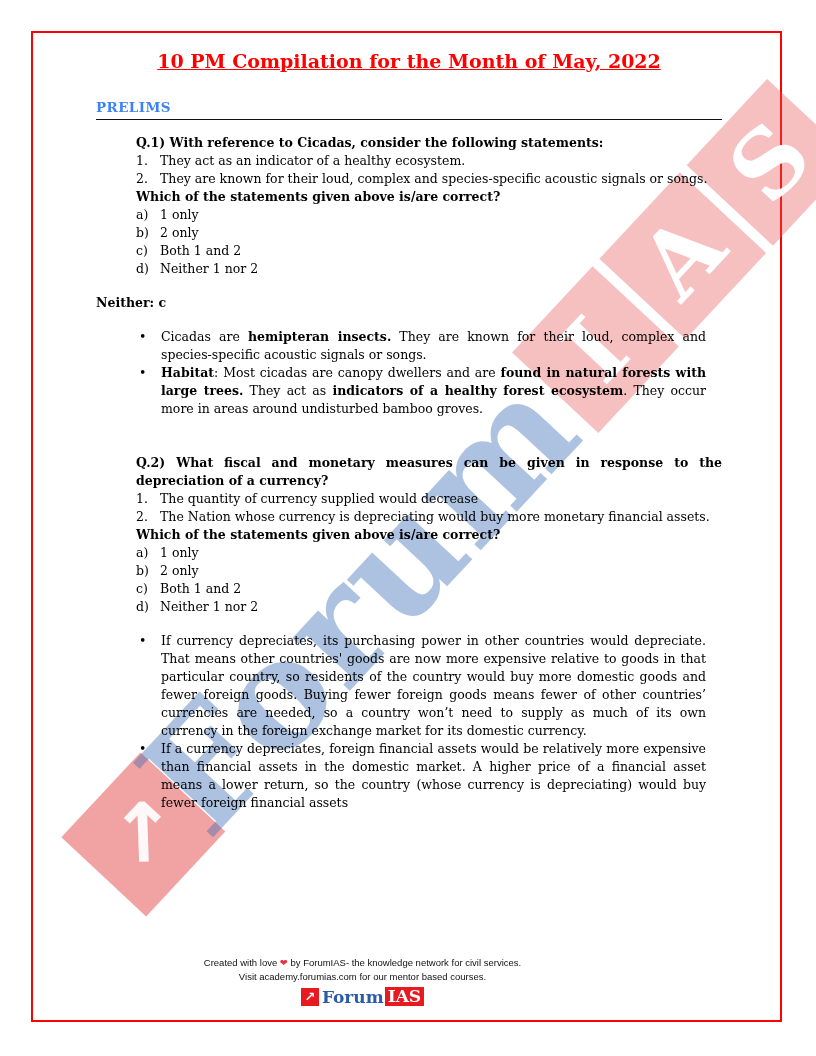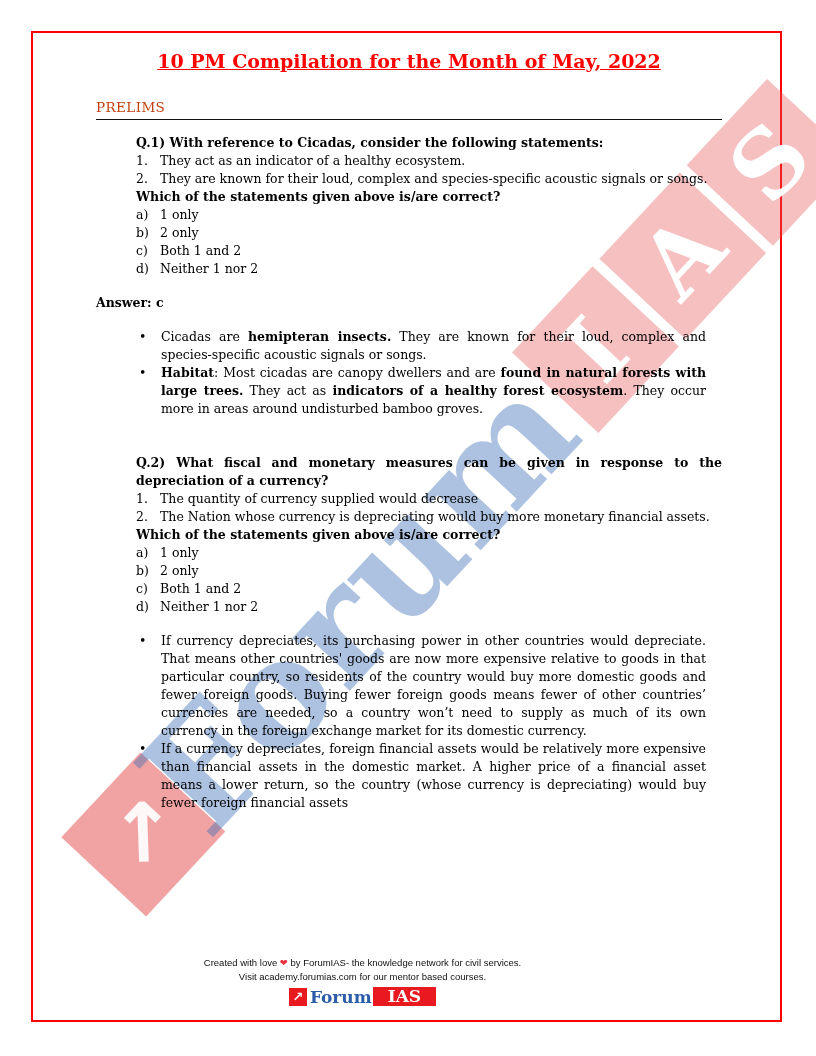--- a/index.html
+++ b/index.html
@@ -39,21 +39,21 @@
   
   .content {
     position:absolute; left:96px; top:44px; width:626px; z-index:2;
     font-size:12.5px; line-height:18px;
   }
   .doc-title {
     margin:8px 0 0 0; text-align:center; color:#ff0000; font-weight:bold;
     font-size:19px; text-decoration:underline;
   }
   .section-heading {
-    margin:28px 0 0 0; color:#c2410c; font-weight:normal; font-size:13.5px;
+    margin:28px 0 0 0; color:#3b82f6; font-weight:bold; font-size:13.5px;
     letter-spacing:0.4px;
   }
   .section-rule { border:none; border-top:1.6px solid #111; margin:3px 0 0 0; }
   p { margin:0; }
   .q-block { margin-top:14px;margin-left:40px; }
   .q-block-2 { margin-top:36px; }
   .q-heading { font-weight:bold; text-align:justify; }
   .q-prompt { font-weight:bold; }
   .li-row { display:flex; }
   .li-marker { flex:none; width:24px; }
@@ -81,21 +81,21 @@
     width:18px; height:18px; background:#e8191f; color:#fff; flex:none;
     display:flex; align-items:center; justify-content:center;
     font-family:"DejaVu Sans", sans-serif; font-weight:bold; font-size:13px;
   }
   .logo-forum {
     color:#2a5caa; font-family:"DejaVu Serif", serif; font-weight:bold;
     font-size:17px; line-height:18px; margin:0 1px 0 3px;
   }
   .logo-ias {
     background:#e8191f; color:#fff; font-family:"DejaVu Serif", serif;
-    font-weight:bold; font-size:17px; line-height:19px; padding:0 15px;
+    font-weight:bold; font-size:17px; line-height:19px; padding:0 3px;
   }
 </style>
 </head>
 <body>
 
 <div class="page-border"></div>
 
 <div class="watermark">
   <div class="wm-arrow-box">
     <span class="wm-arrow">↗</span>
@@ -141,21 +141,21 @@
       <span class="li-marker">c)</span>
       <span class="li-text">Both 1 and 2</span>
     </div>
     <div class="li-row">
       <span class="li-marker">d)</span>
       <span class="li-text">Neither 1 nor 2</span>
     </div>
   </div>
 
   <div class="answer-block">
-    <p class="answer-label">Answer: c</p>
+    <p class="answer-label">Neither: c</p>
     <ul class="answer-bullets">
       <li><span>Cicadas are </span><span class="bold">hemipteran insects.</span><span> They are known for their loud, complex and species-specific acoustic signals or songs.</span></li>
       <li><span class="bold">Habitat</span><span>: Most cicadas are canopy dwellers and are </span><span class="bold">found in natural forests with large trees.</span><span> They act as </span><span class="bold">indicators of a healthy forest ecosystem</span><span>. They occur more in areas around undisturbed bamboo groves.</span></li>
     </ul>
   </div>
 
   <div class="q-block q-block-2">
     <p class="q-heading">Q.2) What fiscal and monetary measures can be given in response to the depreciation of a currency?</p>
     <div class="li-row">
       <span class="li-marker">1.</span>

